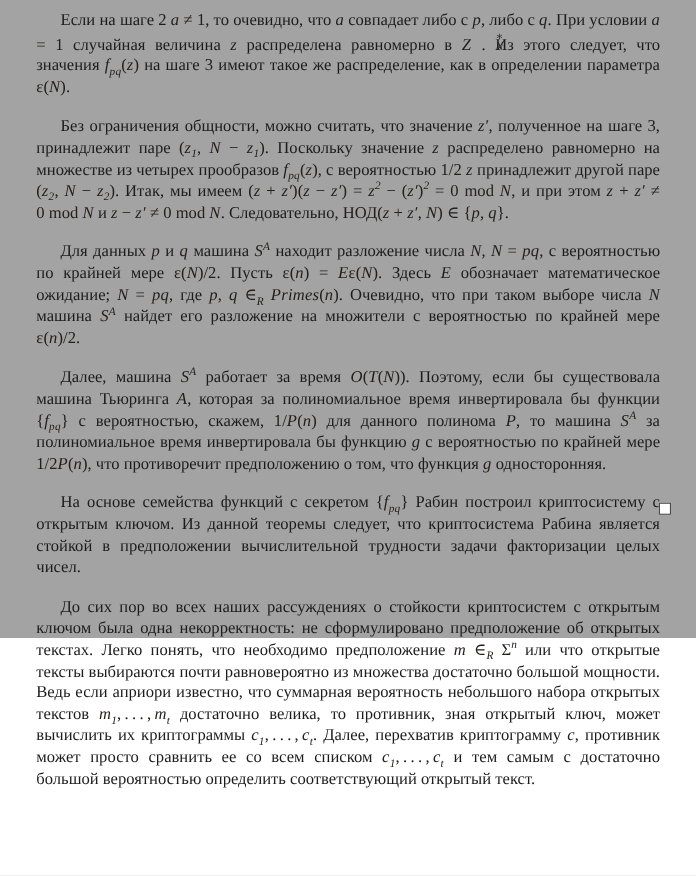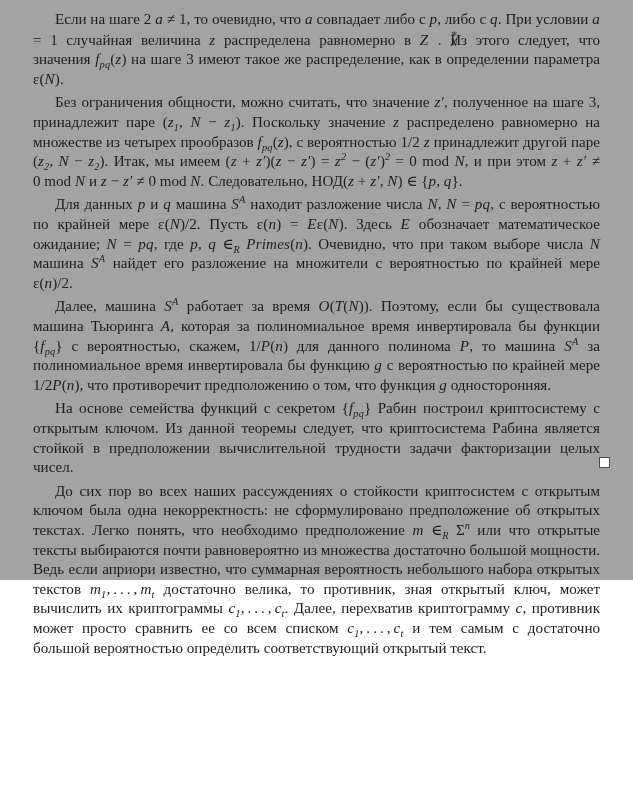--- a/index.html
+++ b/index.html
@@ -37,21 +37,21 @@
     line-height: 19.6px;
     text-align: justify;
     text-justify: inter-word;
     text-indent: 22px;
     color: #1c1c1c;
     hyphens: manual;
     -webkit-hyphens: manual;
   }
 
   p.para + p.para {
-    margin-top: 4px;
+    margin-top: 16px;
   }
 
   
   p.section-start {
     margin-top: 42px;
   }
 
   
   .m {
     font-family: "Liberation Serif", "DejaVu Serif", serif;

